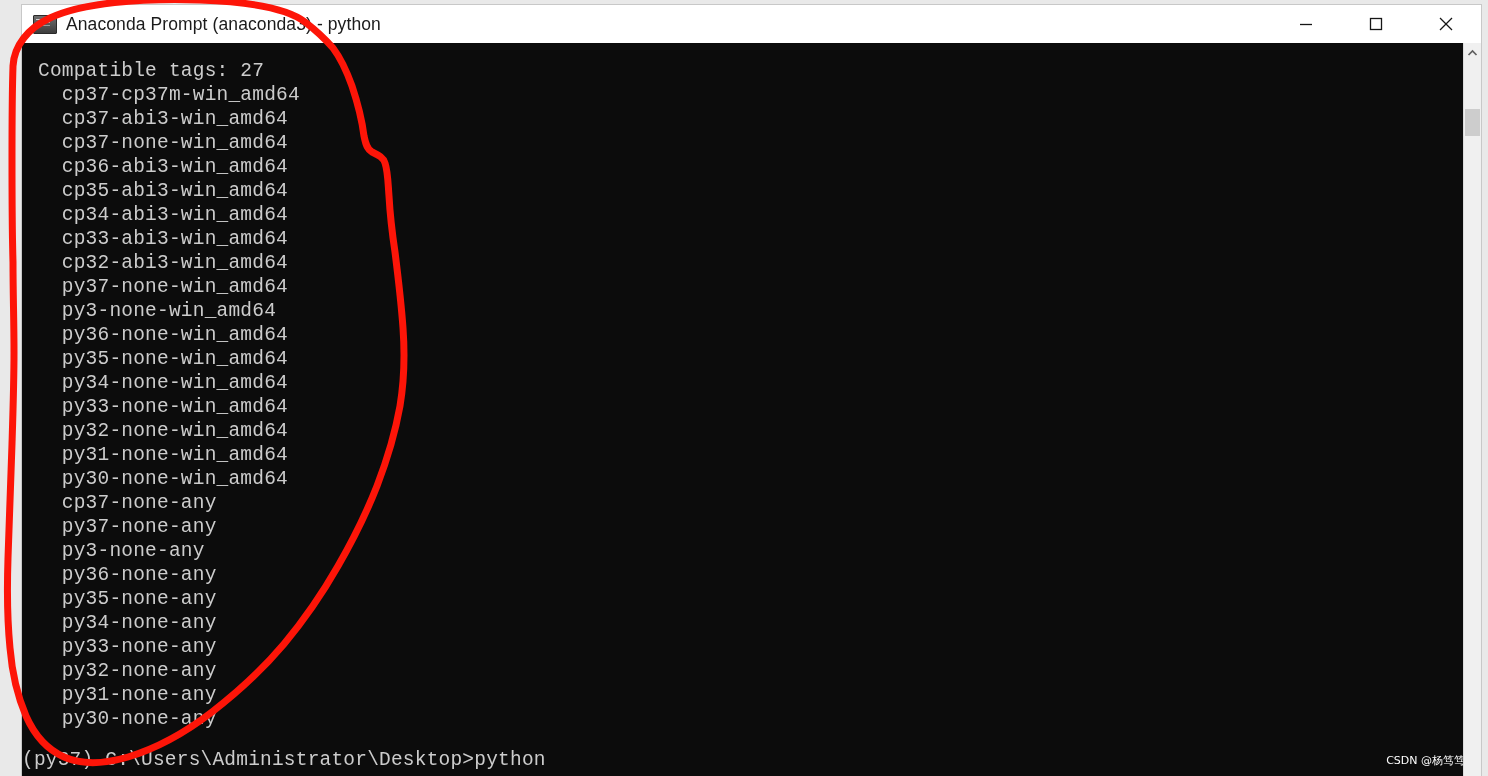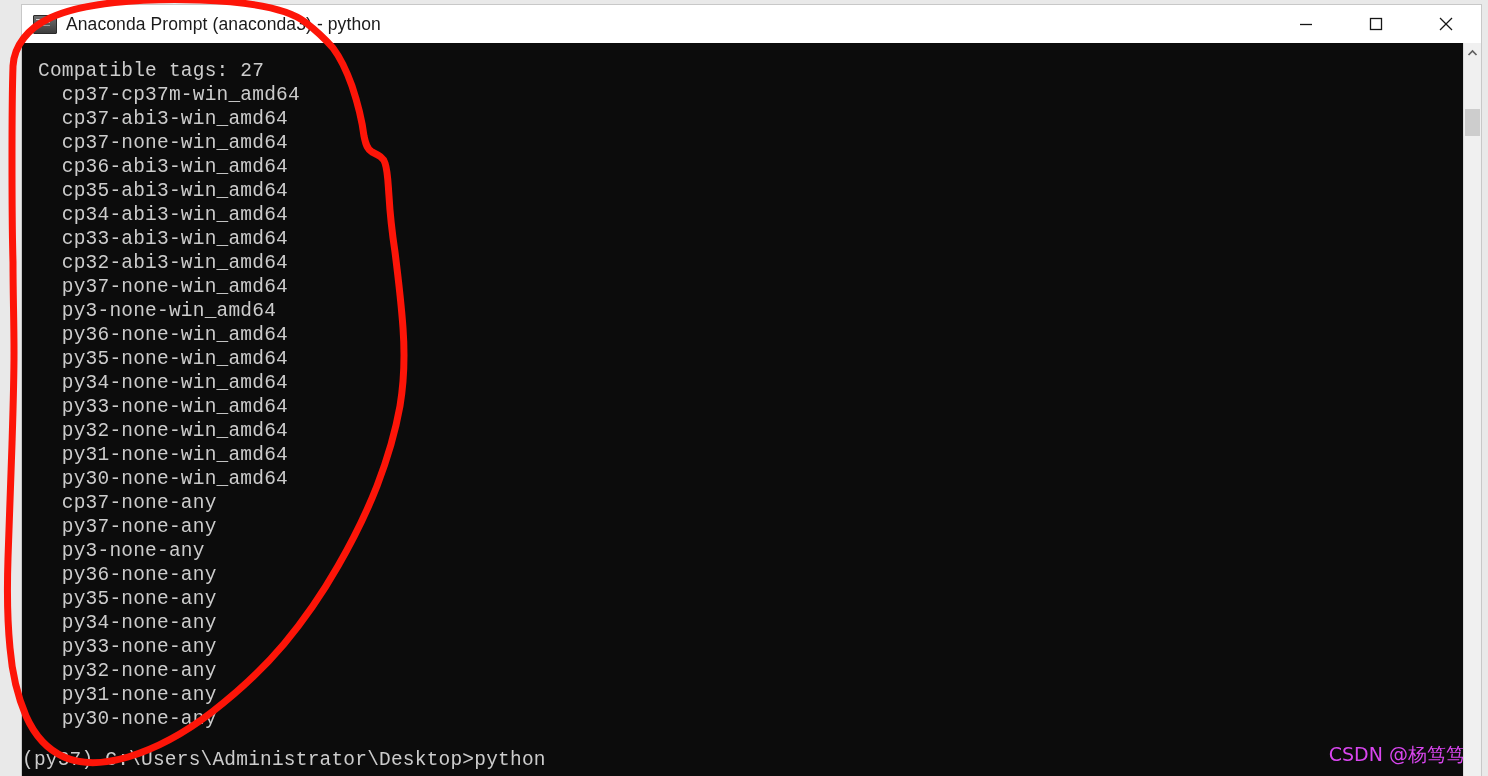--- a/index.html
+++ b/index.html
@@ -153,22 +153,22 @@
     width: 15px;
     height: 27px;
     background: #cdcdcd;
   }
 
   
   #watermark {
     position: absolute;
     right: 16px;
     bottom: 8px;
-    font-size: 19px;
-    color: #d946ef;
+    font-size: 11px;
+    color: #ffffff;
     font-family: "DejaVu Sans", sans-serif;
     white-space: nowrap;
     pointer-events: none;
   }
 
   
   #red-annotation {
     position: absolute;
     left: 0;
     top: 0;

